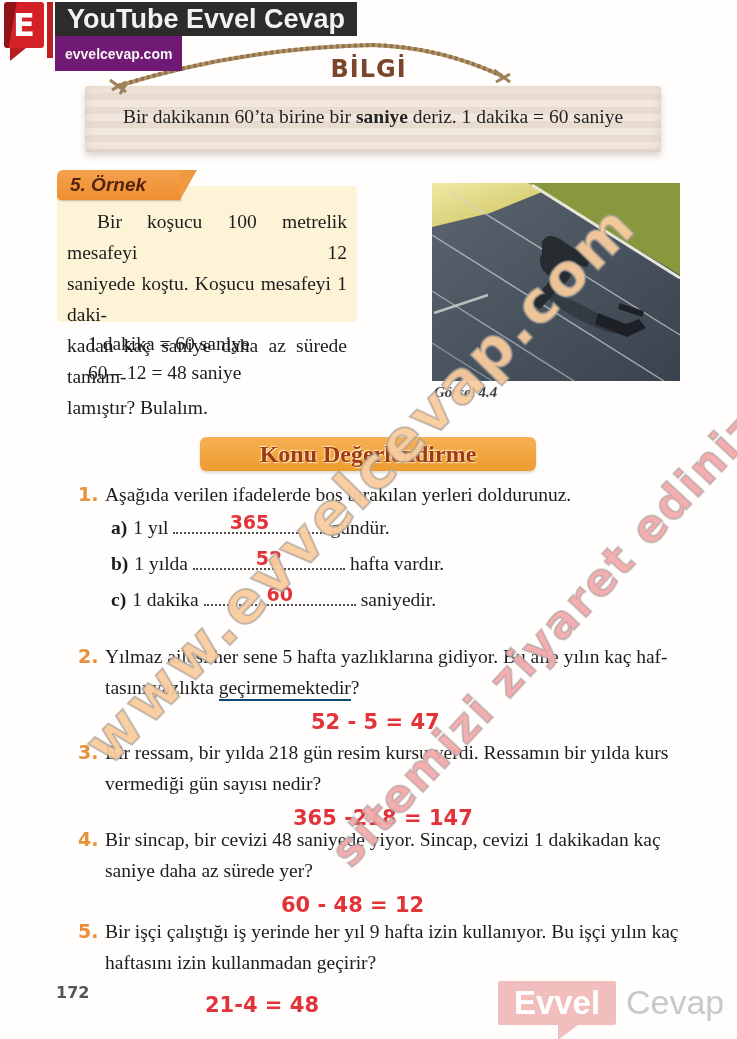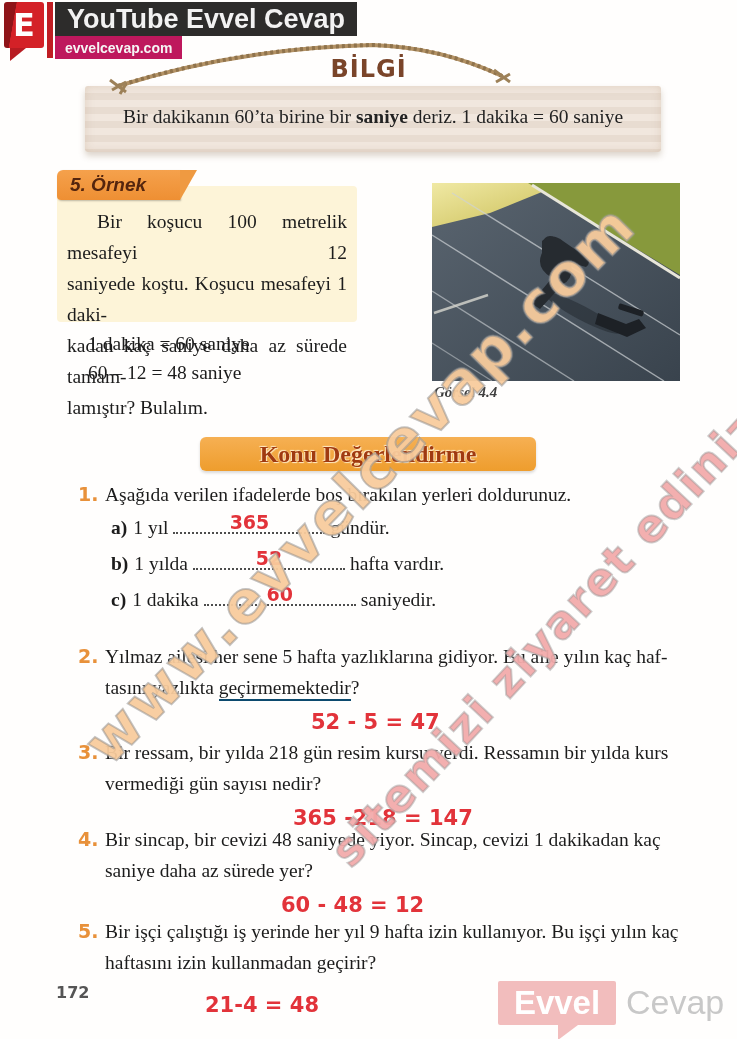--- a/index.html
+++ b/index.html
@@ -11,21 +11,21 @@
   .e-badge{position:absolute;left:4px;top:2px;width:40px;height:46px;border-radius:3px;
      background:linear-gradient(100deg,#8e1418 0%,#8e1418 26%,#d42127 27%,#d42127 100%);
      display:flex;align-items:center;justify-content:center;}
   .e-badge span{color:#fff;font-family:"DejaVu Sans",sans-serif;font-weight:bold;font-size:32px;}
   .e-badge::after{content:"";position:absolute;left:6px;top:100%;
      border-left:16px solid #b81c22;border-bottom:13px solid transparent;}
   .red-strip{position:absolute;left:47px;top:2px;width:6px;height:56px;background:#c01d23;}
   .chan-bar{position:absolute;left:55px;top:2px;height:34px;background:#2d2c2b;display:flex;align-items:center;
      padding:0 12px;white-space:nowrap;}
   .chan-bar span{color:#f2f2f2;font-family:"Liberation Sans",sans-serif;font-weight:bold;font-size:27px;}
-  .site-bar{position:absolute;left:55px;top:36px;height:23px;background:#be185d;display:flex;align-items:center;
+  .site-bar{position:absolute;left:55px;top:36px;height:35px;background:#701a75;display:flex;align-items:center;
      padding:0 10px;white-space:nowrap;}
   .site-bar span{color:#f5f5f5;font-family:"Liberation Sans",sans-serif;font-weight:bold;font-size:14px;}
 
   
   .rope{position:absolute;left:100px;top:36px;z-index:2;}
   .plank{position:absolute;left:85px;top:86px;width:576px;height:66px;border-radius:3px;z-index:1;
      background:repeating-linear-gradient(180deg,#f1e7de 0 7px,#e8dcd1 7px 14px);
      box-shadow:0 4px 6px rgba(120,90,60,.25), inset 0 0 10px rgba(185,155,125,.3);}
   .plank-text{position:absolute;left:0;right:0;top:20px;text-align:center;font-size:19.5px;color:#222;}
   .bilgi-title{position:absolute;left:0;top:55px;width:100%;text-align:center;z-index:3;

